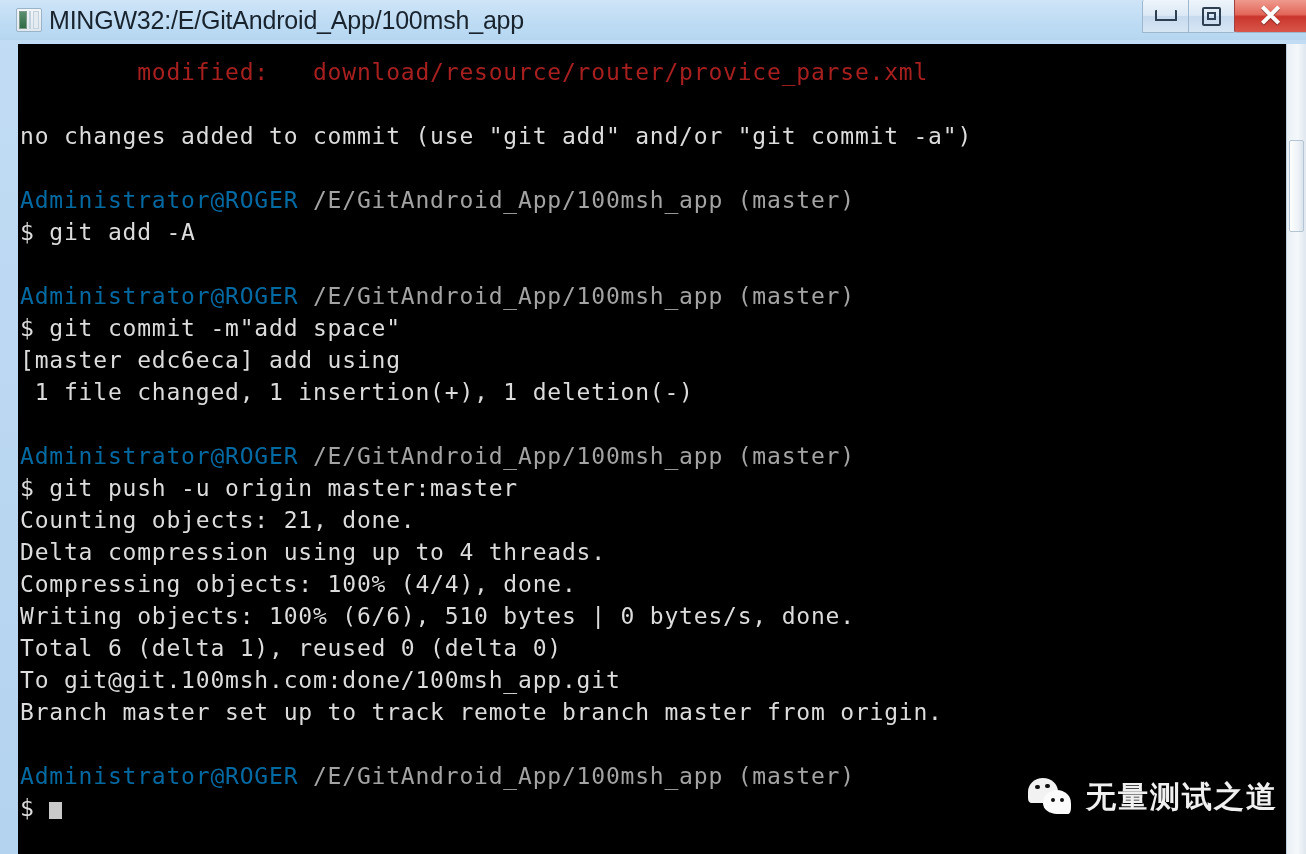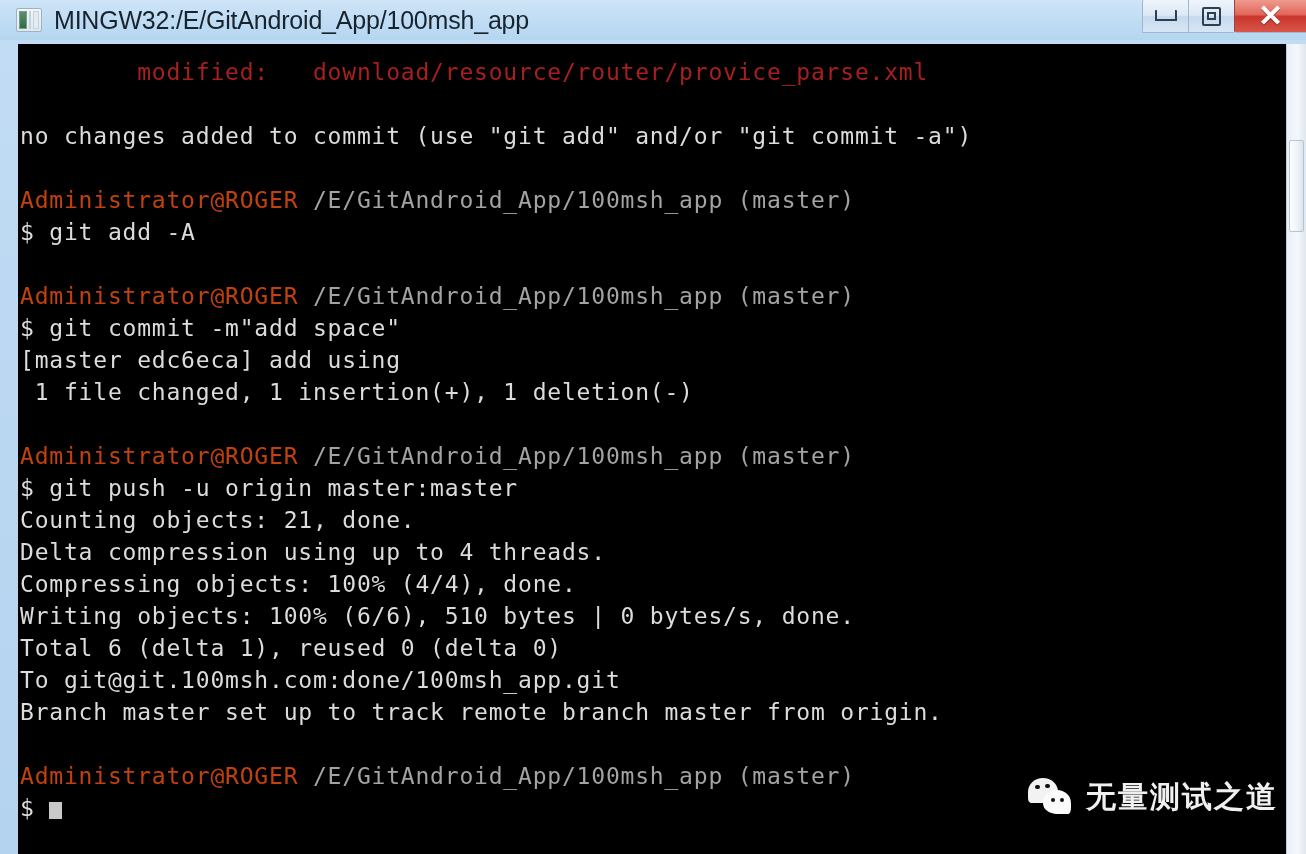--- a/index.html
+++ b/index.html
@@ -60,21 +60,21 @@
     box-sizing: border-box;
     margin-right: 2px;
   }
   #title-icon .pane-r {
     width: 6px;
     background: #e5ecf1;
     border: 1px solid #c3d2dd;
     box-sizing: border-box;
   }
   #title-text {
-    margin-left: 12px;
+    margin-left: 7px;
     font-family: "Liberation Sans", sans-serif;
     font-size: 25px;
     color: #18232d;
     white-space: nowrap;
     letter-spacing: -0.2px;
   }
 
   
   #caption-buttons {
     position: absolute;
@@ -154,21 +154,21 @@
     height: 32px;
     line-height: 32px;
     font-family: "DejaVu Sans Mono", "Liberation Mono", monospace;
     font-size: 23px;
     letter-spacing: 0.8px;
     white-space: pre;
     color: #d9d9d9;
   }
   .blank { color: transparent; }
   .c-red   { color: #a81f1f; }
-  .c-green { color: #c2410c; }
+  .c-green { color: #0369a1; }
   .c-yellow{ color: #a3a3a3; }
   .c-white { color: #dcdcdc; }
 
   
   .cursor-block {
     display: inline-block;
     width: 13px;
     height: 17px;
     background: #c9c9c9;
     vertical-align: -3px;

